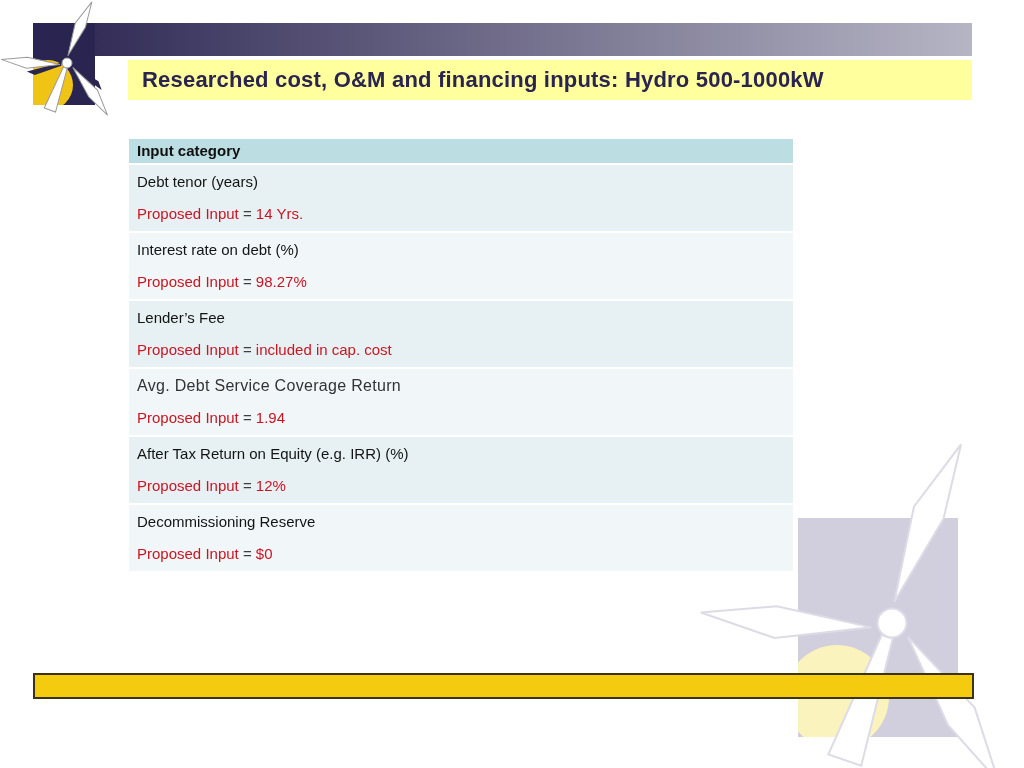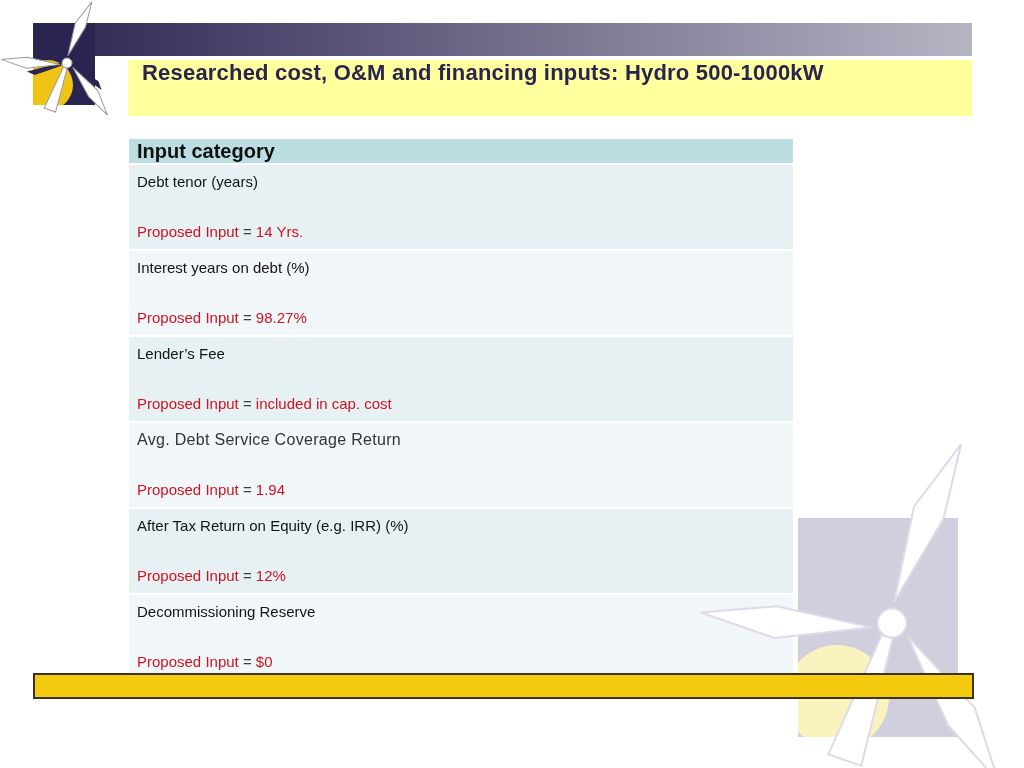--- a/index.html
+++ b/index.html
@@ -15,36 +15,36 @@
   .logo-square{
     position:absolute;left:33px;top:23px;width:62px;height:82px;
     background:var(--indigo,#2A2450);overflow:hidden;
   }
   .logo-sun{
     position:absolute;left:-10px;top:37px;width:50px;height:50px;border-radius:50%;
     background:var(--logo-yellow,#F0C414);
   }
   .logo-turbine-svg{position:absolute;left:0;top:0;width:135px;height:135px;}
   .title-banner{
-    position:absolute;left:128px;top:60px;width:844px;height:56px;
+    position:absolute;left:128px;top:60px;width:844px;height:40px;
     background:var(--banner-yellow,#FFFF9E);
-    display:flex;
+    display:flex;align-items:center;
   }
   .title-banner .title{
     padding-left:14px;font-size:22px;font-weight:bold;color:var(--indigo,#2A2450);
     letter-spacing:0.2px;white-space:nowrap;
   }
   
   .input-table{position:absolute;left:129px;top:139px;width:664px;}
   .thead{
     height:24px;line-height:24px;background:var(--header-teal,#BCDEE3);
-    font-weight:bold;font-size:20px;color:#101010;padding-left:8px;
+    font-weight:bold;font-size:15px;color:#101010;padding-left:8px;
   }
   .trow{
-    height:84px;margin-top:2px;box-sizing:border-box;
+    height:66px;margin-top:2px;box-sizing:border-box;
     padding:8px 10px 9px 8px;display:flex;flex-direction:column;justify-content:space-between;
   }
   .trow.dark{background:var(--row-dark,#E7F1F4);}
   .trow.light{background:var(--row-light,#F1F7F9);}
   .trow .cat{font-size:15px;color:#141414;}
   .trow.alt-font .cat{font-size:16px;color:#333;letter-spacing:0.3px;}
   .proposed{font-size:15px;font-weight:normal;white-space:pre;}
   .proposed .lbl,.proposed .val{color:var(--red,#CC1422);}
   .proposed .eq{color:var(--equals-dark,#3F3F3F);}
   
@@ -94,21 +94,21 @@
 
   <div class="input-table">
     <div class="thead">Input category</div>
     <div>
     <div class="trow dark">
       <div class="cat">Debt tenor (years)</div>
       <div class="proposed"><span class="lbl">Proposed Input</span><span class="eq"> = </span><span class="val">14 Yrs.</span></div>
     </div>
 
     <div class="trow light">
-      <div class="cat">Interest years on debt (%)</div>
+      <div class="cat">Interest rate on debt (%)</div>
       <div class="proposed"><span class="lbl">Proposed Input</span><span class="eq"> = </span><span class="val">98.27%</span></div>
     </div>
 
     <div class="trow dark">
       <div class="cat">Lender’s Fee</div>
       <div class="proposed"><span class="lbl">Proposed Input</span><span class="eq"> = </span><span class="val">included in cap. cost</span></div>
     </div>
 
     <div class="trow light alt-font">
       <div class="cat">Avg. Debt Service Coverage Return</div>

